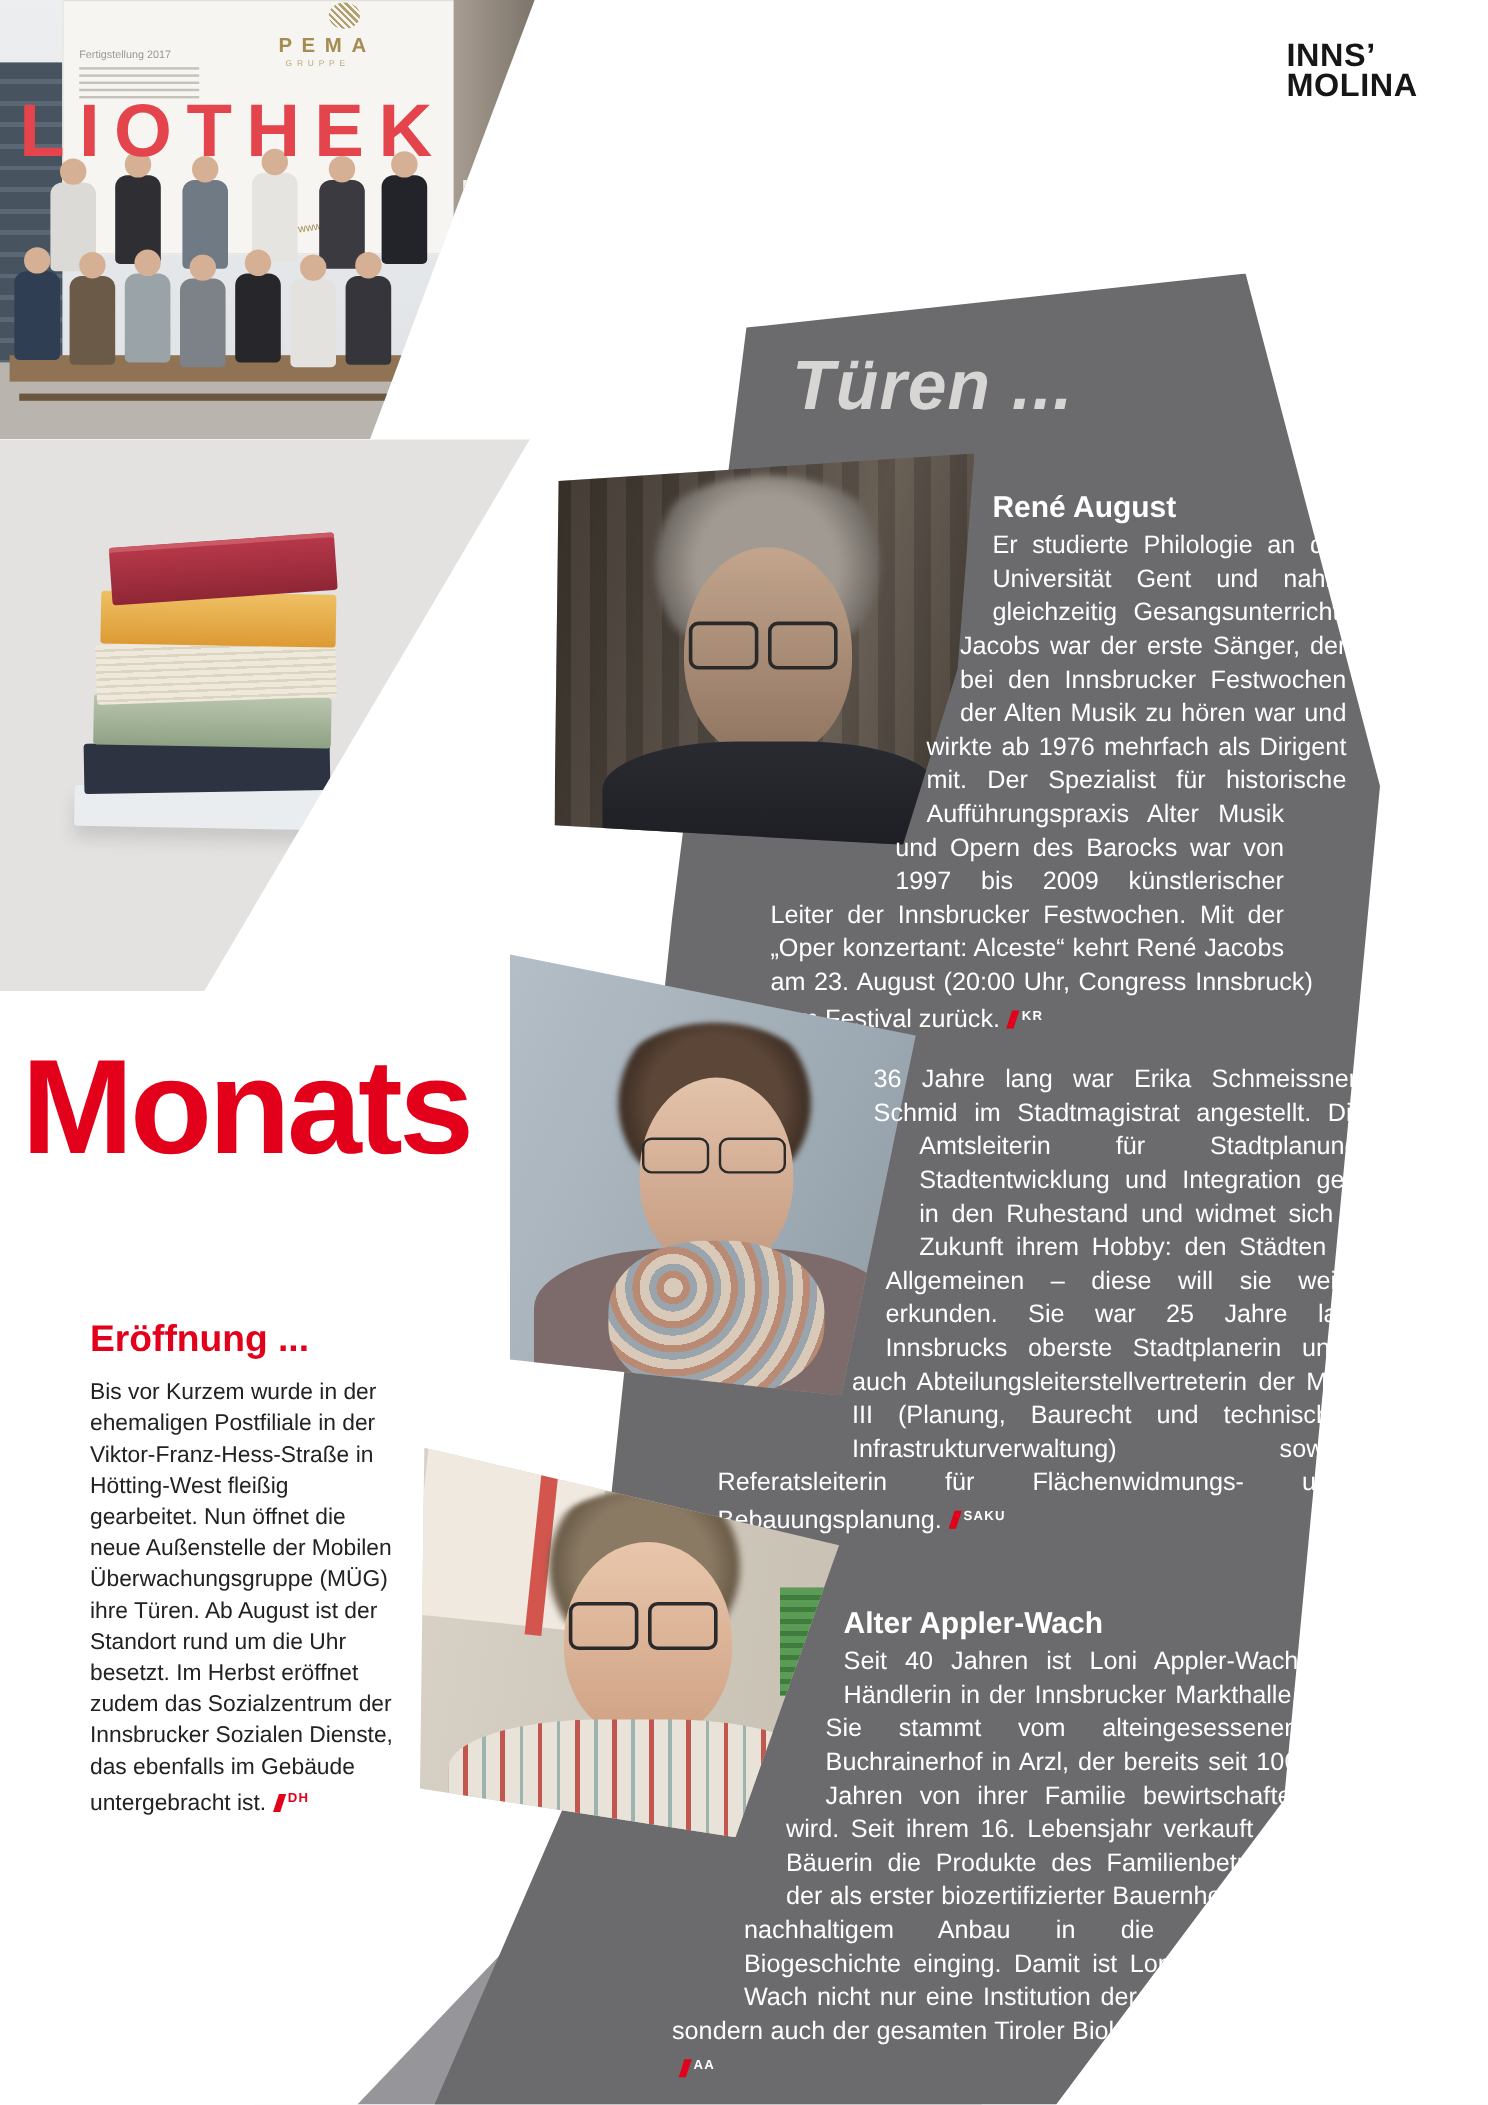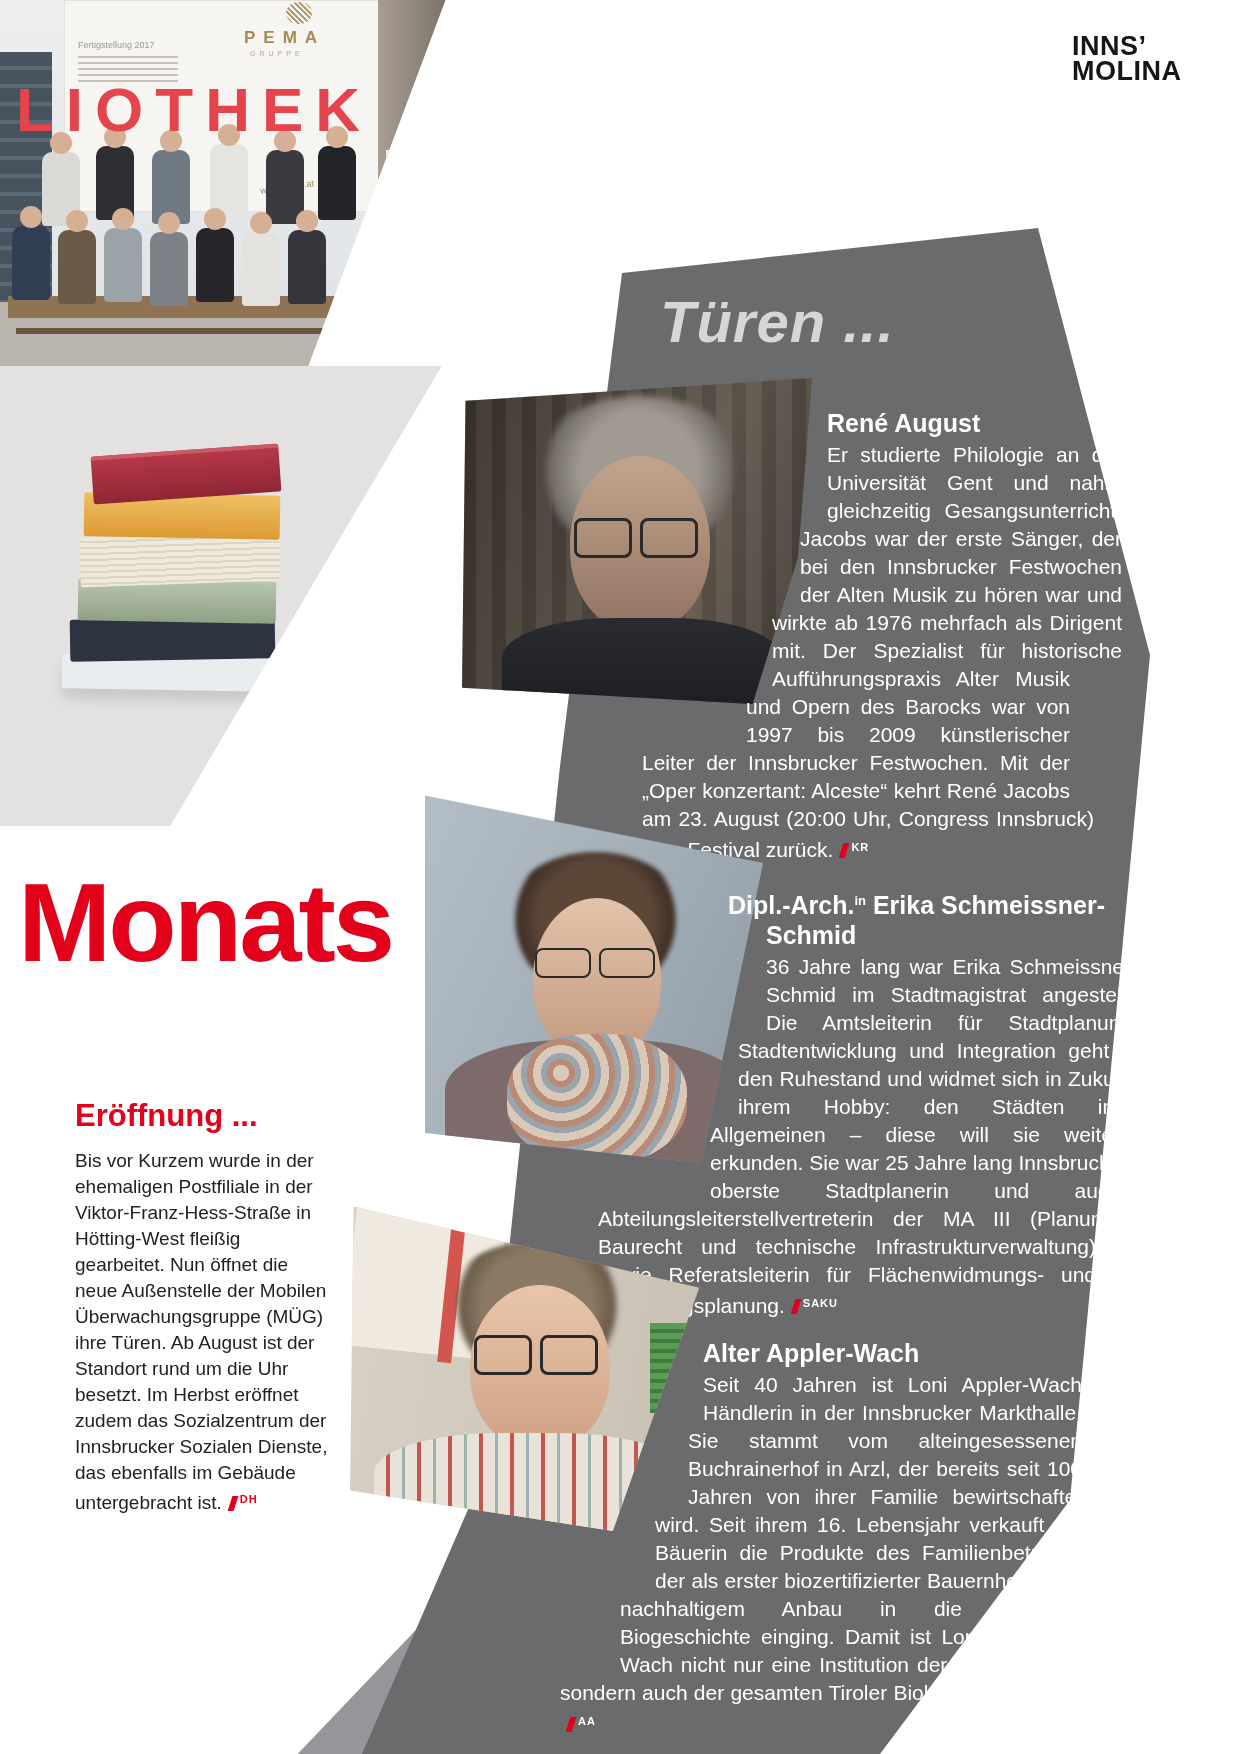--- a/index.html
+++ b/index.html
@@ -8,21 +8,21 @@
     font-family:"Liberation Sans",sans-serif;
   }
   
   #top-photo{
     position:absolute;left:0;top:0;width:450px;height:366px;
     clip-path:polygon(0 0,99% 0,68.5% 100%,0 100%);
     background:linear-gradient(#eceef0,#dfe2e4);
   }
   .tp-building{position:absolute;left:0;top:52px;width:52px;height:260px;
     background:repeating-linear-gradient(#47545f 0 14px,#596874 14px 18px);}
-  .tp-billboard{position:absolute;left:64px;top:0;width:330px;height:212px;background:#f6f5f2;
+  .tp-billboard{position:absolute;left:52px;top:0;width:330px;height:212px;background:#f6f5f2;
     box-shadow:inset 0 0 0 1px #e3e1dc;}
   .tp-smalltext{position:absolute;left:14px;top:40px;width:100px;color:#9a9892;font-size:9px;}
   .tp-bars{margin-top:6px;}
   .tp-bars div{height:2px;background:#c4c2bb;margin:4px 0;}
   .tp-pema{position:absolute;left:180px;top:28px;color:#a58d52;font-weight:bold;
     font-size:17px;letter-spacing:8px;}
   .tp-pema-sub{position:absolute;left:186px;top:50px;color:#b9a87a;font-size:7px;letter-spacing:4px;}
   .tp-globe{position:absolute;left:222px;top:2px;width:26px;height:22px;border-radius:50%;
     background:repeating-linear-gradient(45deg,#b3a071 0 2px,#f6f5f2 2px 4px);}
   .tp-url{position:absolute;left:196px;top:182px;color:#a58d52;font-size:9px;transform:rotate(-8deg);}
@@ -199,21 +199,20 @@
     <div class="credit">© STADT INNSBRUCK</div>
   </div>
 
   <div class="pblock" id="block-erika">
     <div class="fl" style="width:130px;height:62px;"></div>
     <div class="fl" style="width:168px;height:84px;clear:left;"></div>
     <div class="fl" style="width:140px;height:84px;clear:left;"></div>
     <div class="fl" style="width:112px;height:84px;clear:left;"></div>
     <div class="fr" style="width:18px;height:140px;"></div>
     <div class="fr" style="width:42px;height:120px;clear:right;margin-top:20px;"></div>
-    <h3><span>Dipl.-Arch.</span><sup>in</sup><span> Erika Schmeissner-Schmid</span></h3>
     <p><span>36 Jahre lang war Erika Schmeissner-Schmid im Stadtmagistrat angestellt. Die Amtsleiterin für Stadtplanung, Stadtentwicklung und Integration geht in den Ruhestand und widmet sich in Zukunft ihrem Hobby: den Städten im Allgemeinen – diese will sie weiter erkunden. Sie war 25 Jahre lang Innsbrucks oberste Stadtplanerin und auch Abteilungsleiterstellvertreterin der MA III (Planung, Baurecht und technische Infrastrukturverwaltung) sowie Referatsleiterin für Flächenwidmungs- und Bebauungsplanung.</span><span class="redbar"></span><span class="initials">SAKU</span></p>
   </div>
 
   <div class="pphoto" id="photo-loni">
     <div style="position:absolute;left:0;top:10px;width:150px;height:150px;background:#efe9df;transform:rotate(6deg);"></div>
     <div style="position:absolute;left:96px;top:0;width:14px;height:170px;background:#d2564e;transform:rotate(6deg);"></div>
     <div class="hair" style="left:92px;top:48px;width:190px;height:130px;background:radial-gradient(circle,#8a7a64 0 48%,#6b5c49 66%,transparent 72%);filter:blur(2px);"></div>
     <div class="face" style="left:120px;top:92px;width:140px;height:165px;background:linear-gradient(#e8c6ab,#cfa184);"></div>
     <div class="glasses" style="left:124px;top:142px;">
         <span></span>

